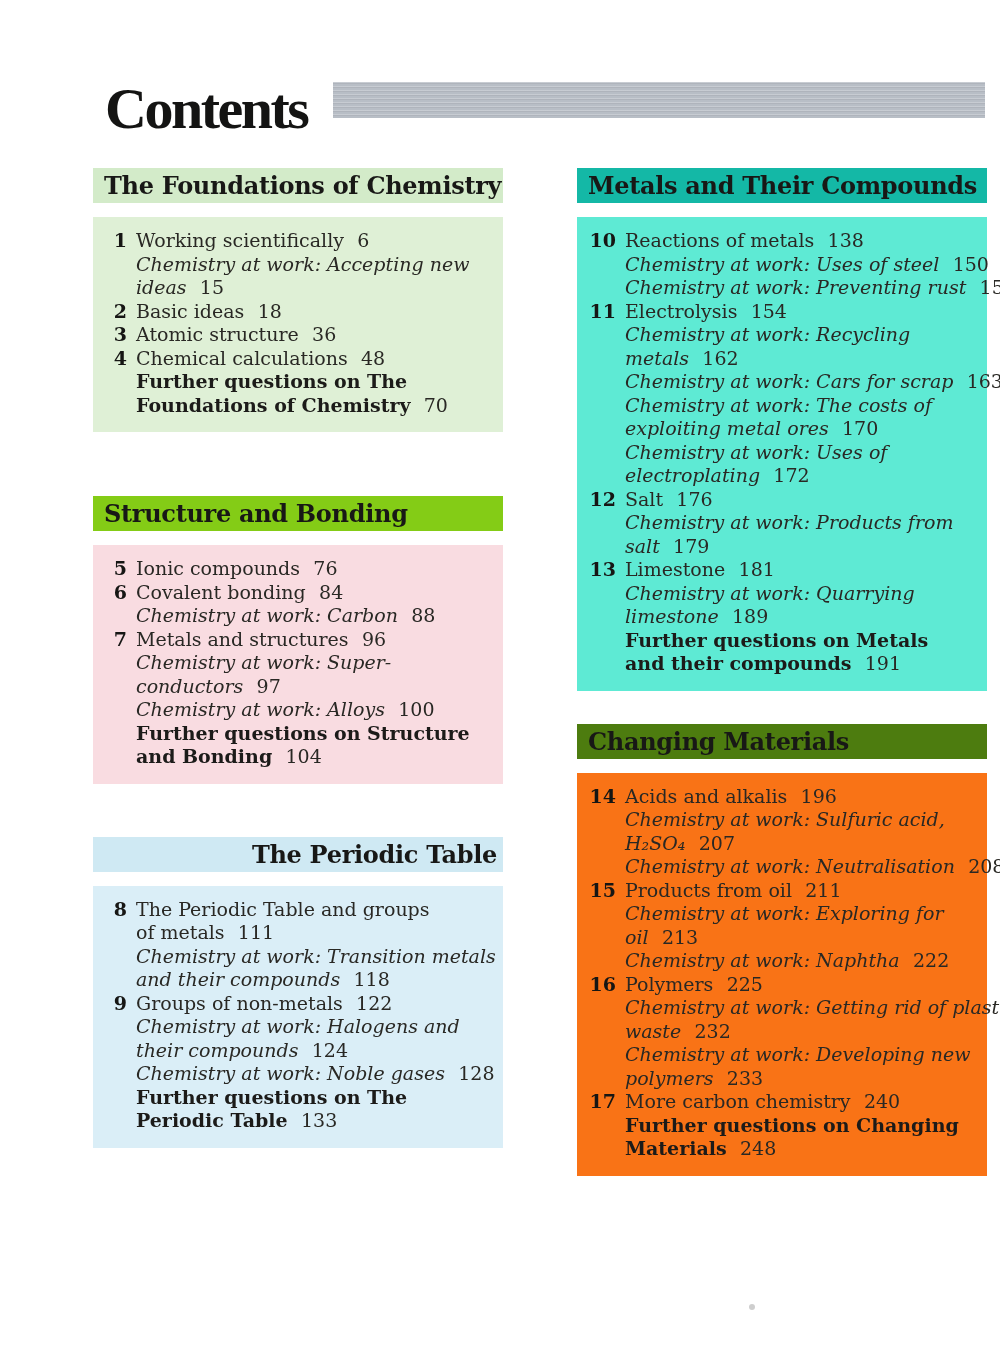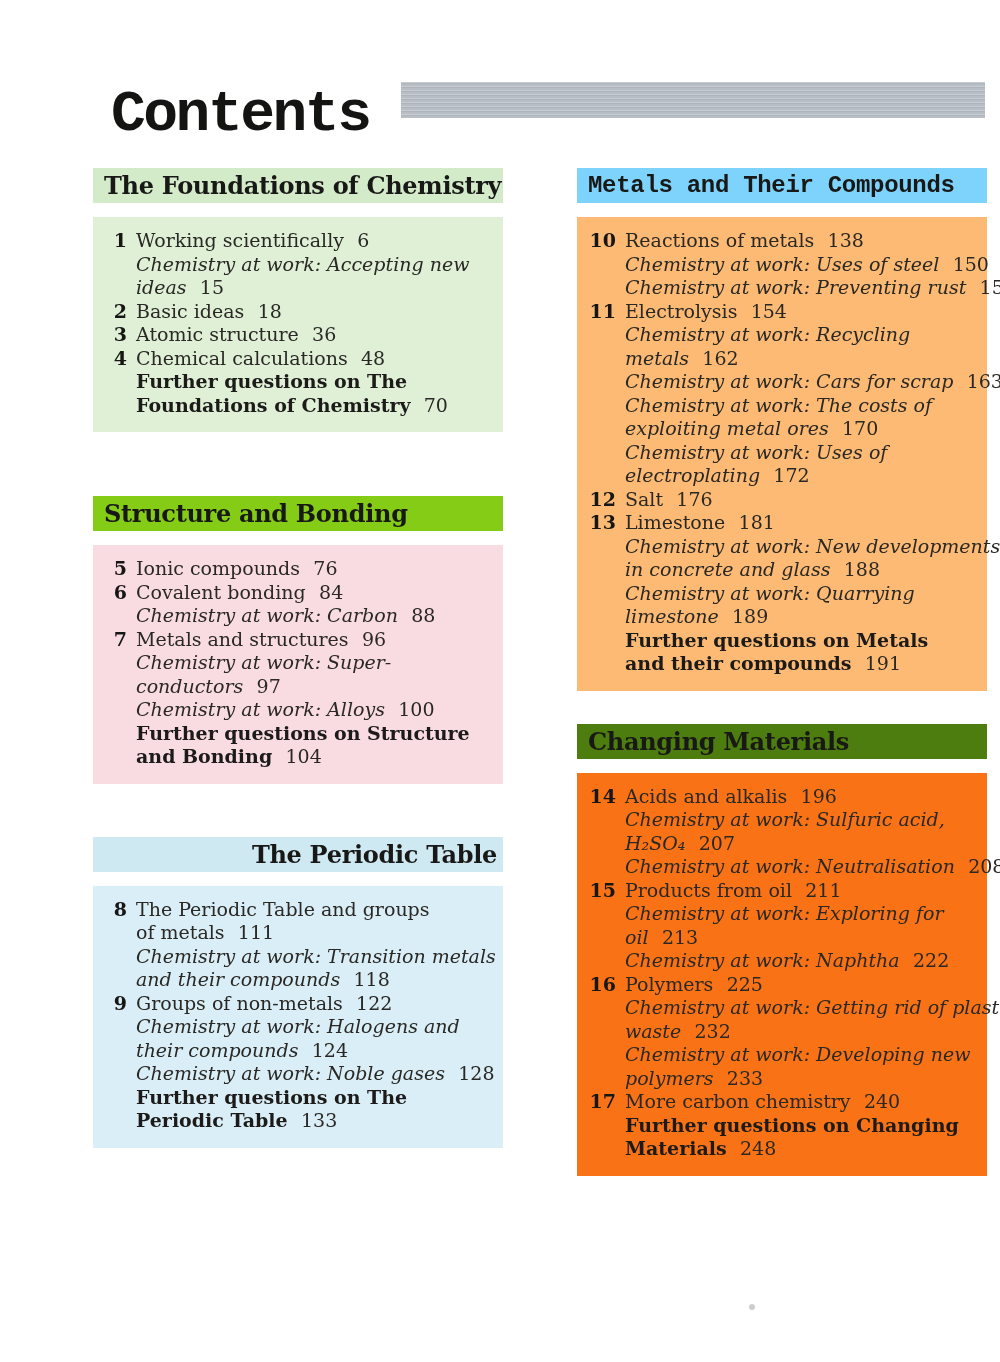--- a/index.html
+++ b/index.html
@@ -3,22 +3,22 @@
 <meta charset="utf-8">
 <style>
   html,body{margin:0;padding:0;background:#ffffff;}
   .page{
     position:relative;width:1000px;height:1362px;background:#ffffff;
     font-family:"DejaVu Serif","Liberation Serif",serif;overflow:hidden;color:#262522;
   }
   
   .masthead{position:absolute;left:95px;top:56px;width:890px;display:flex;align-items:flex-start;}
   .page-title{
-    margin:16px;font-weight:700;font-size:58px;line-height:86px;letter-spacing:-2.5px;
-    color:#141413;white-space:nowrap;font-family:Liberation Mono, monospace;
+    margin:10px;font-weight:700;font-size:58px;line-height:86px;letter-spacing:-2.5px;
+    color:#141413;white-space:nowrap;font-family:Liberation Serif, serif;
   }
   .title-rule{
     flex:1;height:36px;margin:26px 0 0 16px;
     background-image:repeating-linear-gradient(180deg,
       rgba(255,255,255,.22) 0 1px, rgba(0,0,0,.05) 1px 2px, rgba(255,255,255,0) 2px 4px);
   }
   
   .columns{position:absolute;left:93px;top:168px;width:882px;display:flex;gap:74px;align-items:flex-start;}
   .col{width:410px;flex:0 0 410px;}
   
@@ -94,37 +94,37 @@
             <div class="entry italic"><span class="t">Chemistry at work: Halogens and
 their compounds</span><span class="pg">124</span></div>
             <div class="entry italic"><span class="t">Chemistry at work: Noble gases</span><span class="pg">128</span></div>
             <div class="entry bolditalic"><span class="t">Further questions on The
 Periodic Table</span><span class="pg">133</span></div>
           </div>
         </section>
       </div>
     <div class="col" id="col-right">
         <section class="toc-section section-metals">
-          <h2 class="section-header" style="background-color: #7dd3fc; font-family: Liberation Mono, monospace;">Metals and Their Compounds</h2>
-          <div class="section-box" style="background-color: #fdba74;">
+          <h2 class="section-header" style="background-color: #14b8a6;">Metals and Their Compounds</h2>
+          <div class="section-box" style="background-color: #5eead4;">
             <div class="entry normal"><span class="num">10</span><span class="t">Reactions of metals</span><span class="pg">138</span></div>
             <div class="entry italic"><span class="t">Chemistry at work: Uses of steel</span><span class="pg">150</span></div>
             <div class="entry italic"><span class="t">Chemistry at work: Preventing rust</span><span class="pg">151</span></div>
             <div class="entry normal"><span class="num">11</span><span class="t">Electrolysis</span><span class="pg">154</span></div>
             <div class="entry italic"><span class="t">Chemistry at work: Recycling
 metals</span><span class="pg">162</span></div>
             <div class="entry italic"><span class="t">Chemistry at work: Cars for scrap</span><span class="pg">163</span></div>
             <div class="entry italic"><span class="t">Chemistry at work: The costs of
 exploiting metal ores</span><span class="pg">170</span></div>
             <div class="entry italic"><span class="t">Chemistry at work: Uses of
 electroplating</span><span class="pg">172</span></div>
             <div class="entry normal"><span class="num">12</span><span class="t">Salt</span><span class="pg">176</span></div>
+            <div class="entry italic"><span class="t">Chemistry at work: Products from
+salt</span><span class="pg">179</span></div>
             <div class="entry normal"><span class="num">13</span><span class="t">Limestone</span><span class="pg">181</span></div>
-            <div class="entry italic"><span class="t">Chemistry at work: New developments
-in concrete and glass</span><span class="pg">188</span></div>
             <div class="entry italic"><span class="t">Chemistry at work: Quarrying
 limestone</span><span class="pg">189</span></div>
             <div class="entry bolditalic"><span class="t">Further questions on Metals
 and their compounds</span><span class="pg">191</span></div>
           </div>
         </section>
         <section class="toc-section section-changing">
           <h2 class="section-header" style="background-color: #4d7c0f;">Changing Materials</h2>
           <div class="section-box" style="background-color: #f97316;">
             <div class="entry normal"><span class="num">14</span><span class="t">Acids and alkalis</span><span class="pg">196</span></div>

